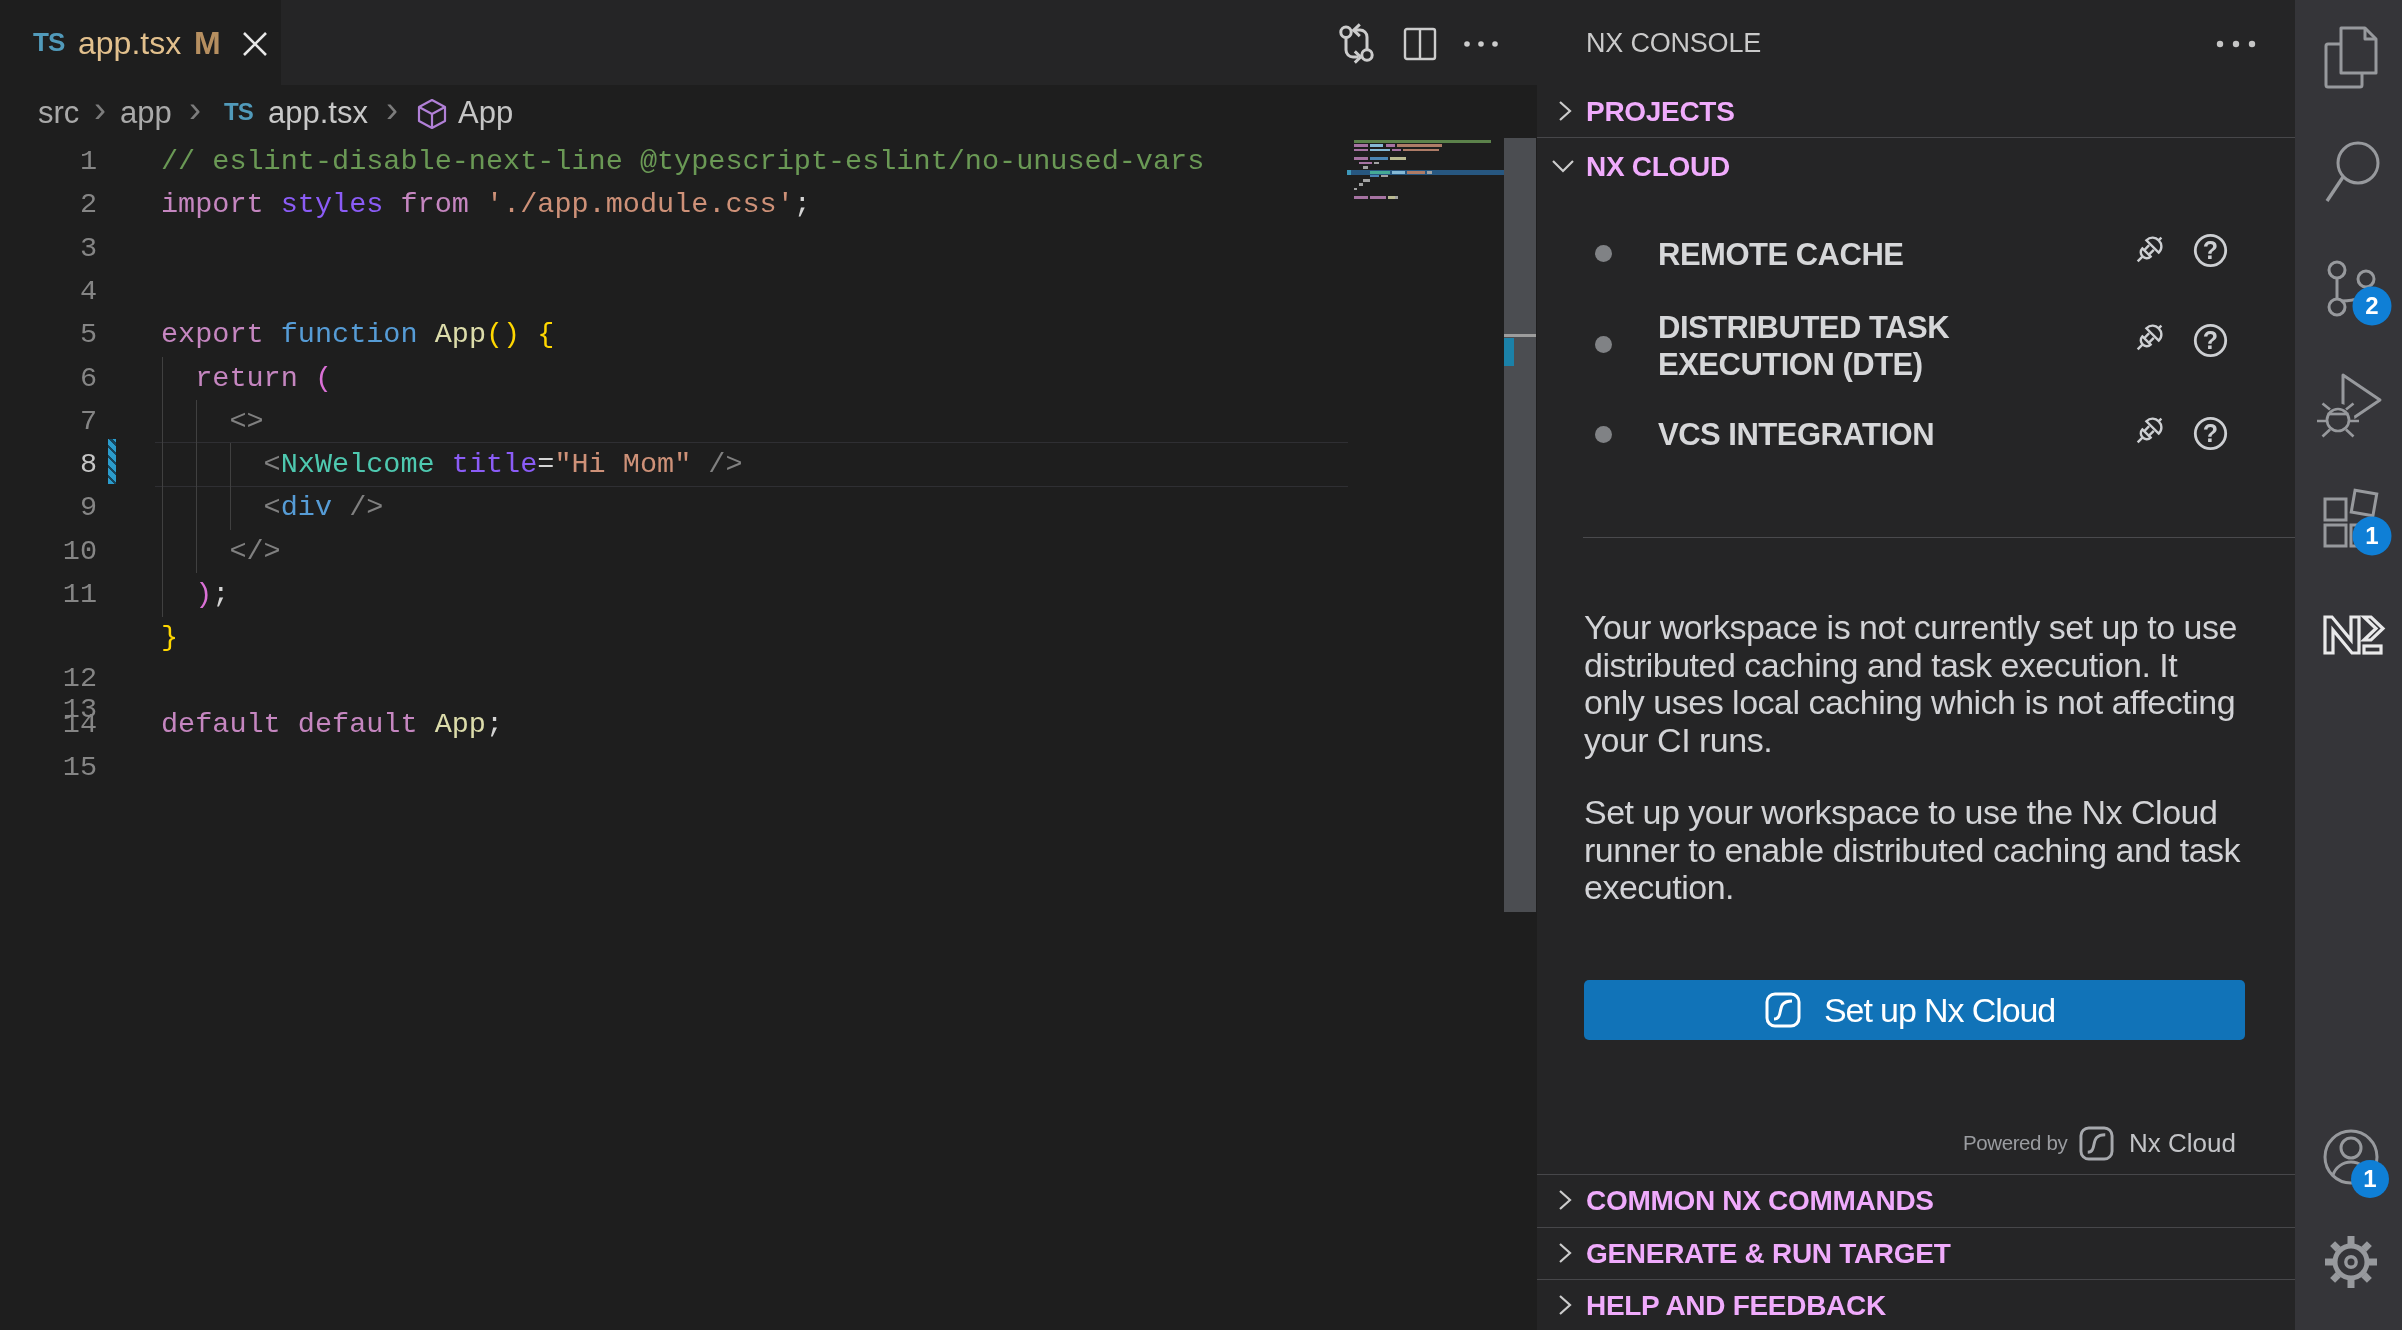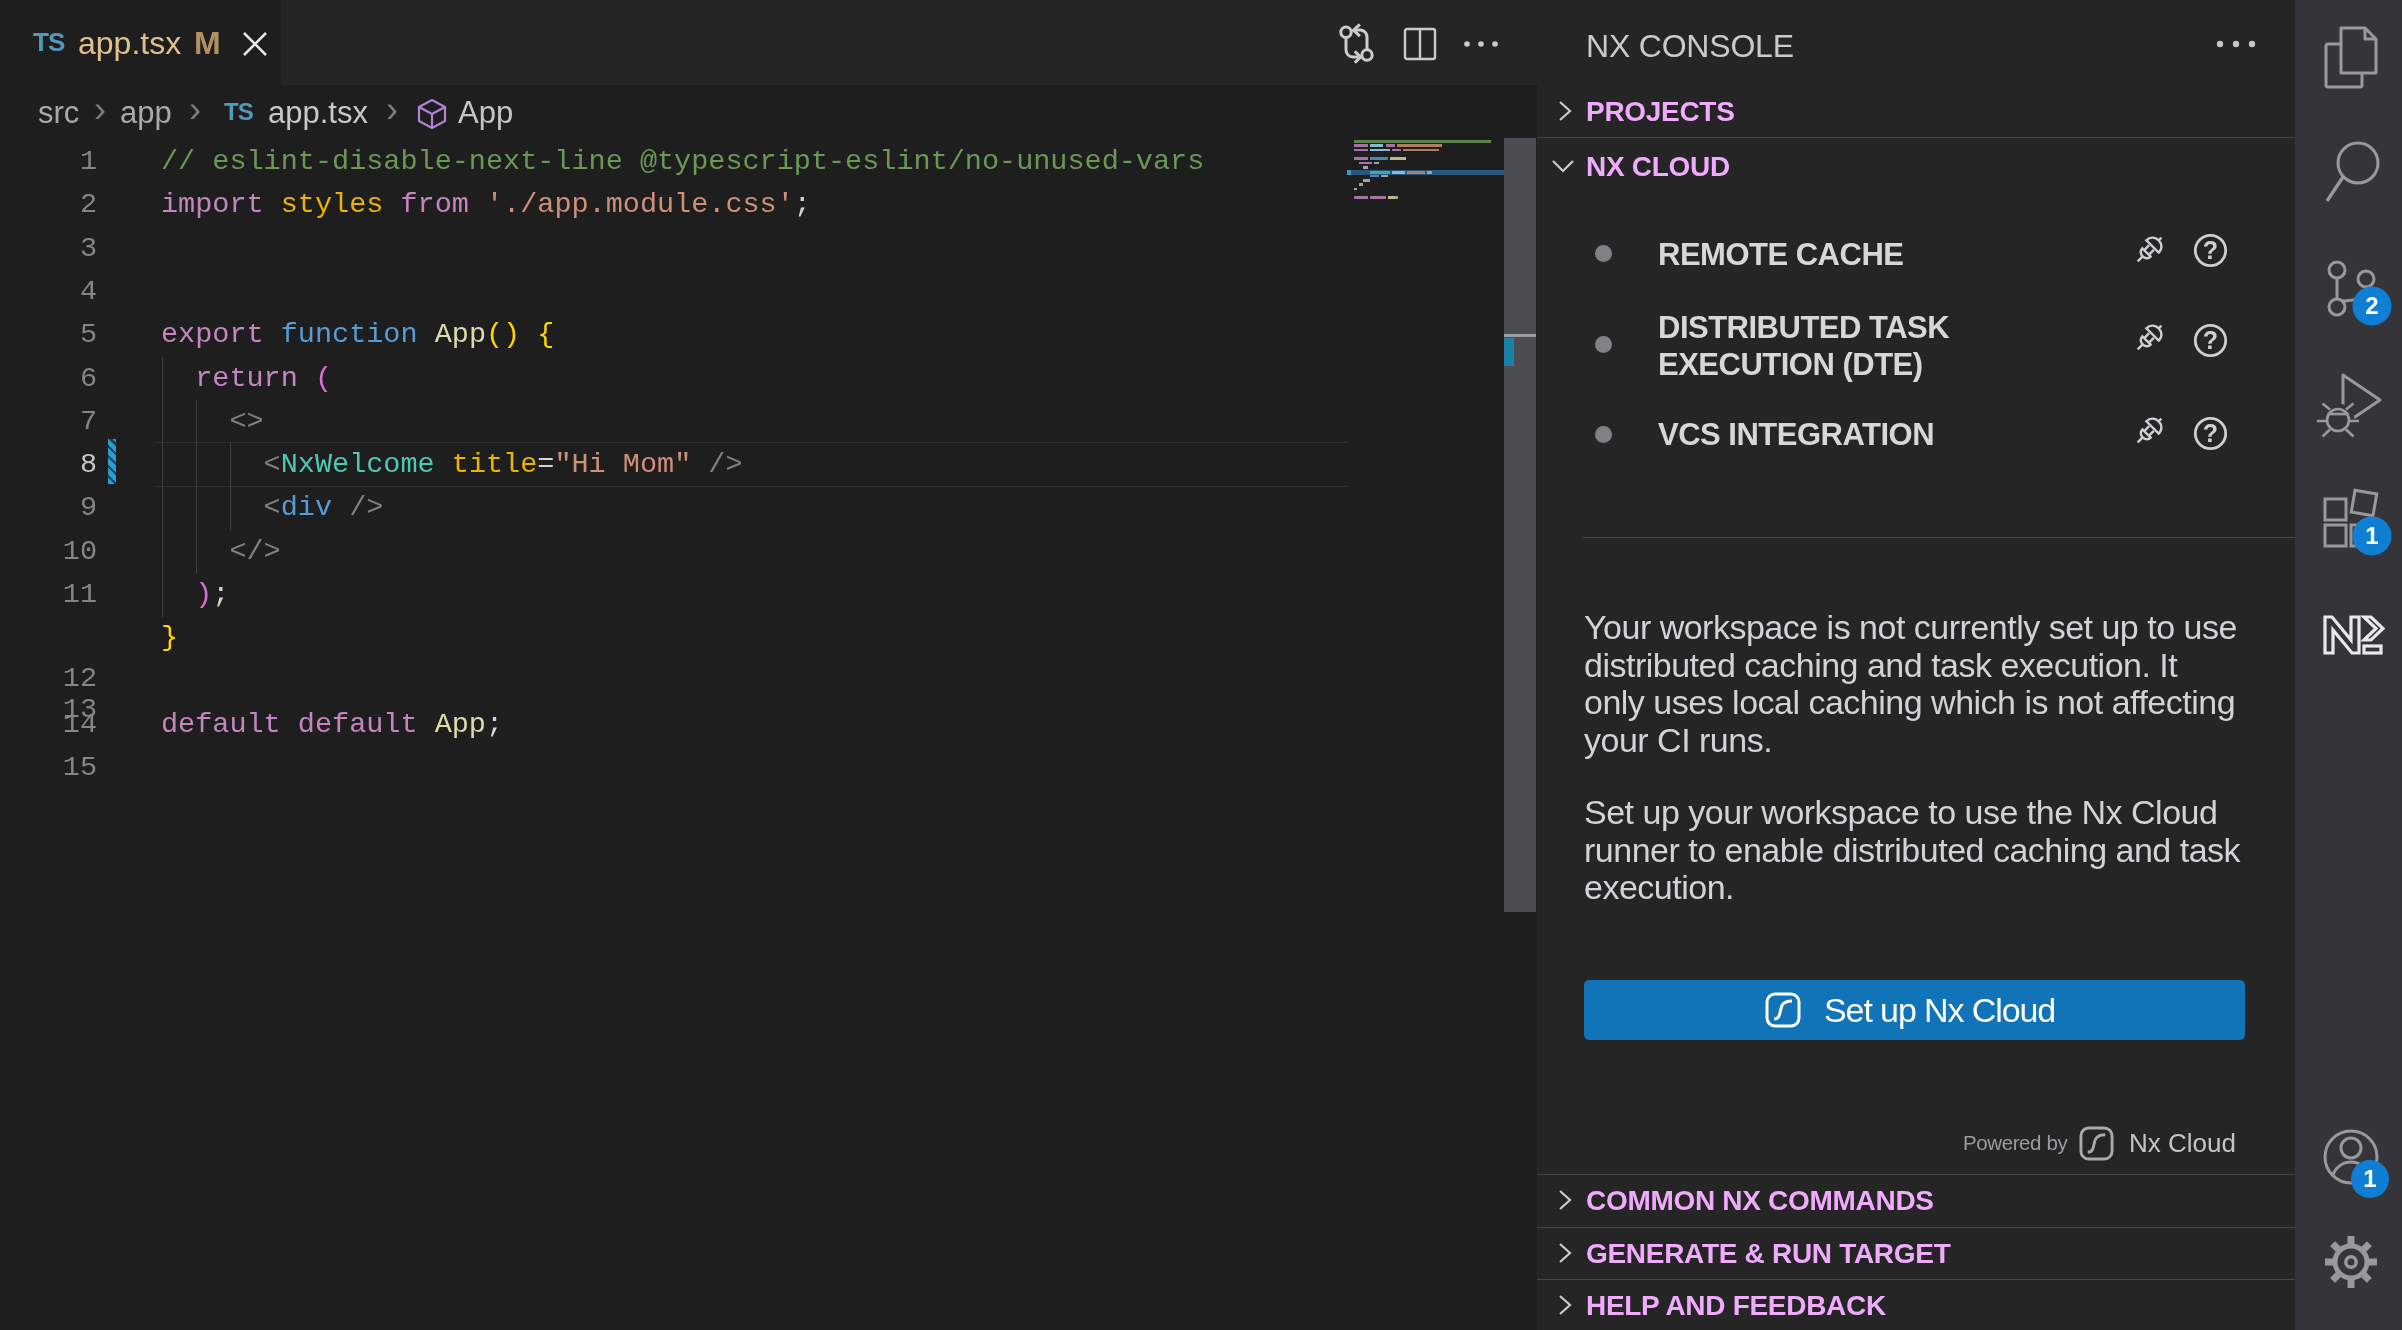--- a/index.html
+++ b/index.html
@@ -10,21 +10,21 @@
   #tabbar { left:0; top:0; width:1537px; height:85px; background:#252526; }
   #tab { left:0; top:0; width:281px; height:85px; background:#1e1e1e; }
   #breadcrumbs { left:0; top:85px; width:1537px; height:55px; background:#1e1e1e; color:#a9a9a9; font-size:31px; }
   #editor { left:0; top:140px; width:1504px; height:1190px; background:#1e1e1e; }
   #panel { left:1537px; top:0; width:758px; height:1330px; background:#252526; }
   #activitybar { left:2295px; top:0; width:107px; height:1330px; background:#353539; }
   
   .codeline { position:absolute; left:161px; font-family:"Liberation Mono", monospace; font-size:28.5px; white-space:pre; line-height:43.3px; }
   .lnum { position:absolute; font-family:"Liberation Mono", monospace; font-size:28.5px; color:#858585; text-align:right; width:40px; line-height:43.3px; }
   .c-com{color:#6a9955}.c-kw{color:#c586c0}.c-bkw{color:#569cd6}.c-fn{color:#dcdcaa}
-  .c-var{color:#eab308}.c-str{color:#ce9178}.c-pun{color:#d4d4d4}.c-tag{color:#4ec9b0}
+  .c-var{color:#8b5cf6}.c-str{color:#ce9178}.c-pun{color:#d4d4d4}.c-tag{color:#4ec9b0}
   .c-gray{color:#808080}.c-gold{color:#ffd700}.c-orc{color:#da70d6}
   .iguide { position:absolute; width:1px; background:#404040; }
   
   .hdrbold { position:absolute; font-weight:bold; font-size:28px; letter-spacing:-0.3px; color:#f0abfc; }
   .featitle { position:absolute; font-weight:bold; font-size:31px; letter-spacing:-0.5px; color:#d6d7d9; }
   .sep { position:absolute; height:1px; background:#47474a; }
   .bullet { position:absolute; width:17px; height:17px; border-radius:50%; background:#808285; }
   .para { position:absolute; left:1584px; width:668px; font-size:34px; letter-spacing:-0.5px; line-height:37.5px; color:#d2d3d6; }
 </style>
 </head>
@@ -140,21 +140,21 @@
   <div class="abs" style="left:22.7px; top:56.3px; width:16px; height:2.6px; background:#c586c0;"></div>
   <div class="abs" style="left:40.5px; top:56.3px; width:7px; height:2.6px; background:#dcdcaa;"></div>
   <div class="abs" style="left:48px; top:56.3px; width:2.5px; height:2.6px; background:#bfbfbf;"></div>
 </div>
 
 <div class="abs" style="left:1504px; top:138px; width:32px; height:774px; background:#4b4d51;"></div>
 <div class="abs" style="left:1504px; top:334px; width:32px; height:3px; background:#9d9d9d;"></div>
 <div class="abs" style="left:1504px; top:338px; width:10px; height:28px; background:#1b81a8;"></div>
 <div class="abs" id="panel"></div>
 
-<div class="abs" style="left:1586px; top:28px; font-size:32px; letter-spacing:-0.2px; color:#cacaca;">NX CONSOLE</div>
+<div class="abs" style="left:1586px; top:28px; font-size:27px; letter-spacing:-0.2px; color:#cacaca;">NX CONSOLE</div>
 <svg class="abs" style="left:2214px; top:38px;" width="48" height="12" viewBox="0 0 48 12">
   <circle cx="6" cy="6" r="3.2" fill="#c5c5c5"></circle>
     <circle cx="22" cy="6" r="3.2" fill="#c5c5c5"></circle>
     <circle cx="38" cy="6" r="3.2" fill="#c5c5c5"></circle>
 </svg>
 
 <svg class="abs" style="left:1551px; top:98px;" width="26" height="26" viewBox="0 0 26 26">
   <path d="M9 4 L19 13 L9 22" stroke="#cccccc" stroke-width="2.2" fill="none"></path>
 </svg>
 <div class="hdrbold" style="left:1586px; top:96px;">PROJECTS</div>

